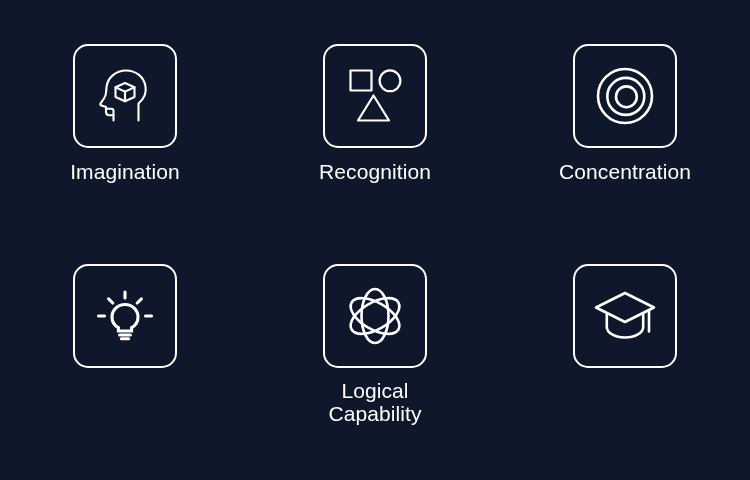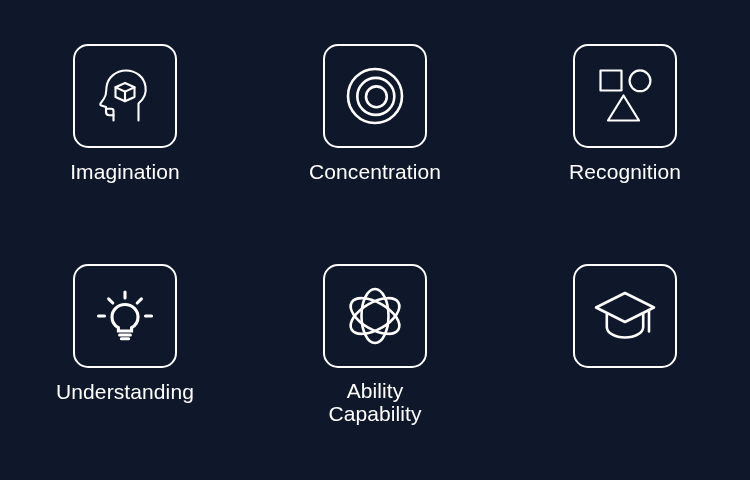--- a/index.html
+++ b/index.html
@@ -85,41 +85,41 @@
             <path d="M33.0 28.6 L33.0 38.3"></path>
           </svg>
         </span>
       </div>
       <div class="label">Imagination</div>
     </div>
 
     <div class="cell">
       <div class="tile">
         <span>
+          <svg width="66" height="66" viewBox="0 0 66 66" fill="none" stroke="#ffffff" stroke-width="2.2" stroke-linejoin="round" stroke-linecap="round">
+            <rect x="8.5" y="7.5" width="21" height="20"></rect>
+            <circle cx="48" cy="17.8" r="10.4"></circle>
+            <path d="M31.5 32.5 L47.0 57.5 L16.0 57.5 Z"></path>
+          </svg>
+        </span>
+      </div>
+      <div class="label">Recognition</div>
+    </div>
+
+    <div class="cell">
+      <div class="tile">
+        <span>
           <svg width="66" height="66" viewBox="0 0 66 66" fill="none" stroke="#ffffff" stroke-width="2.6">
             <circle cx="33" cy="33" r="27"></circle>
             <circle cx="33.8" cy="33.4" r="18.5"></circle>
             <circle cx="34.4" cy="33.8" r="10.4"></circle>
           </svg>
         </span>
       </div>
       <div class="label">Concentration</div>
-    </div>
-
-    <div class="cell">
-      <div class="tile">
-        <span>
-          <svg width="66" height="66" viewBox="0 0 66 66" fill="none" stroke="#ffffff" stroke-width="2.2" stroke-linejoin="round" stroke-linecap="round">
-            <rect x="8.5" y="7.5" width="21" height="20"></rect>
-            <circle cx="48" cy="17.8" r="10.4"></circle>
-            <path d="M31.5 32.5 L47.0 57.5 L16.0 57.5 Z"></path>
-          </svg>
-        </span>
-      </div>
-      <div class="label">Recognition</div>
     </div>
 
     <div class="cell">
       <div class="tile">
         <span>
           <svg width="66" height="66" viewBox="0 0 66 66" fill="none" stroke="#ffffff" stroke-width="3.1" stroke-linecap="round">
             <path d="M33 21.5 C40.2 21.5 46.0 27.1 46.0 34.0
                      C46.0 38.6 43.4 42.6 39.6 44.7
                      L39.6 48.0 L26.4 48.0 L26.4 44.7
                      C22.6 42.6 20.0 38.6 20.0 34.0
@@ -127,34 +127,33 @@
             <path d="M27.6 52.0 L38.4 52.0"></path>
             <path d="M29.4 55.8 L36.6 55.8"></path>
             <path d="M33 9.0 L33 15.0"></path>
             <path d="M16.6 15.8 L20.8 20.0"></path>
             <path d="M49.4 15.8 L45.2 20.0"></path>
             <path d="M6.5 33.0 L12.5 33.0"></path>
             <path d="M53.5 33.0 L59.5 33.0"></path>
           </svg>
         </span>
       </div>
-      <div class="label">Understanding</div>
     </div>
 
     <div class="cell">
       <div class="tile">
         <span>
           <svg width="66" height="66" viewBox="0 0 66 66" fill="none" stroke="#ffffff" stroke-width="2.6">
             <ellipse cx="33" cy="33" rx="13.5" ry="27"></ellipse>
             <ellipse cx="33" cy="33" rx="13.5" ry="27" transform="rotate(60 33 33)"></ellipse>
             <ellipse cx="33" cy="33" rx="13.5" ry="27" transform="rotate(120 33 33)"></ellipse>
           </svg>
         </span>
       </div>
-      <div class="label label-2">Ability
+      <div class="label label-2">Logical
 Capability</div>
     </div>
 
     <div class="cell">
       <div class="tile">
         <span>
           <svg width="66" height="66" viewBox="0 0 66 66" fill="none" stroke="#ffffff" stroke-width="2.6" stroke-linecap="round" stroke-linejoin="round">
             <path d="M33 10.0 L62.0 24.5 L33 39.0 L4.0 24.5 Z"></path>
             <path d="M14.8 31.5 L14.8 44.0 C14.8 49.8 22.9 54.5 33 54.5
                      C43.1 54.5 51.2 49.8 51.2 44.0 L51.2 31.5"></path>

